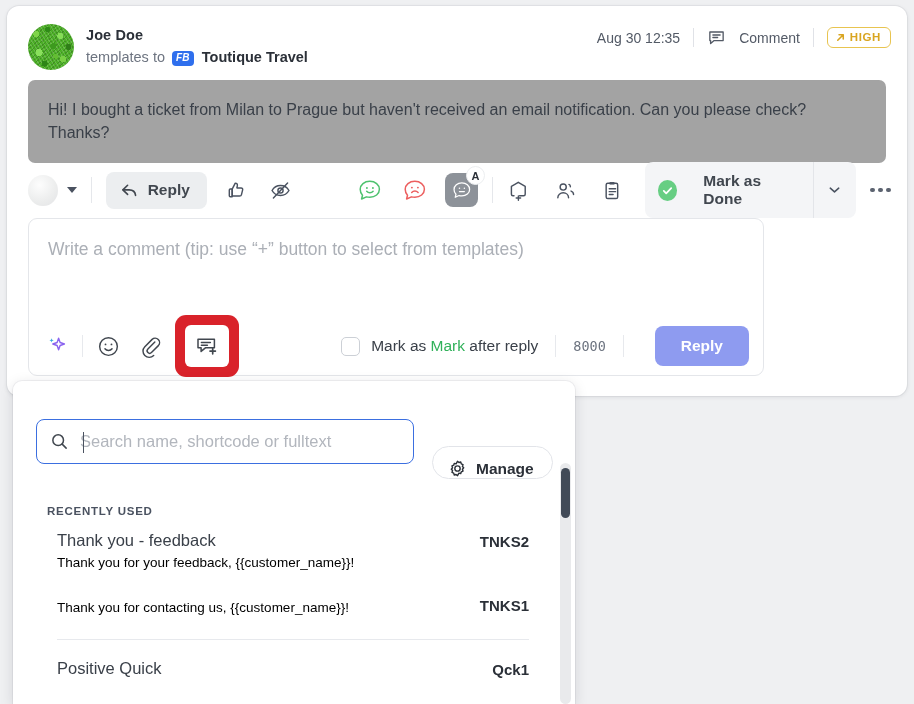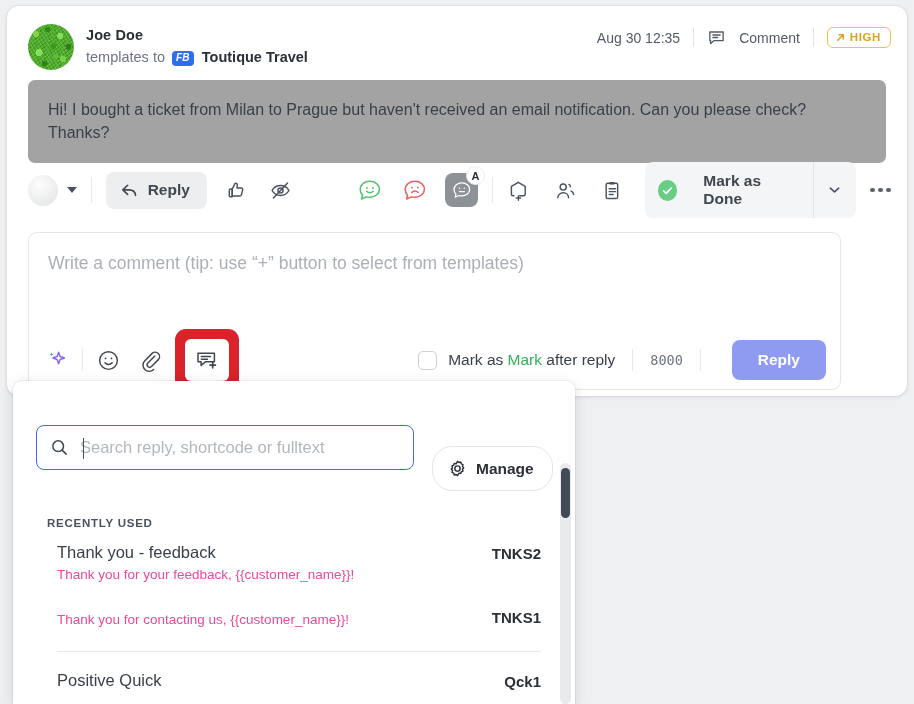--- a/index.html
+++ b/index.html
@@ -99,21 +99,21 @@
   }
   .done-wrap{ display:flex; align-items:center; background:#f4f5f7; border-radius:8px; overflow:hidden; }
   .done-btn{ display:flex;align-items:center;gap:26px;padding:10px 16px 10px 13px;font-size:15.5px;font-weight:bold;color:#41474f; }
   .done-circ{ width:21px;height:21px;border-radius:50%;background:#67ce83;display:flex;align-items:center;justify-content:center; }
   .done-div{ width:1px;align-self:stretch;background:#e3e5e9; }
   .done-caret{ padding:0 16px; display:flex;align-items:center;justify-content:center; }
   .dots{ margin-left:14px; display:flex; gap:3.5px; }
   .dots i{ width:4.5px;height:4.5px;border-radius:50%;background:#5c6370;display:block; }
   
   .composer{
-    position:absolute; left:21px; top:226px; width:813px; height:158px;
+    position:absolute; left:21px; top:212px; width:736px; height:158px;
     border:1px solid #e4e6ea; border-radius:9px; background:#fff;
   }
   .composer-ph{ position:absolute; left:19px; top:20px; font-size:17.5px; color:#abafb6; }
   .comp-foot{ position:absolute; left:0; right:0; bottom:0; height:58px; display:flex; align-items:center; }
   .foot-left{ display:flex; align-items:center; padding-left:16px; }
   .fsep{ width:1px;height:22px;background:#e7e9ed;margin:0 13px; }
   .tpl-hl{
     position:relative; width:64px;height:62px; border-radius:11px;
     background:#d9222a; display:flex;align-items:center;justify-content:center;
     margin-left:12px;
@@ -139,29 +139,29 @@
   .search{
     position:relative; width:378px; height:45px;
     border:1.5px solid #3b6fe0; border-radius:8px;
     display:flex; align-items:center; padding-left:13px;
   }
   .s-ph{ font-size:16.5px; color:#b2b6bd; margin-left:11px; }
   .s-cursor{ position:absolute; left:46px; top:12px; width:1px; height:21px; background:#4a5260; }
   .manage{
     margin-left:18px; display:flex;align-items:center;gap:9px;
     border:1px solid #e2e4e9; border-radius:20px;
-    padding:12px 18px 12px 15px;
+    padding:12px 18px 0 15px;
     font-size:15.5px;font-weight:bold;color:#2b3038;margin-top:43px;
   }
   .sec-title{ padding:26px 0 0 34px; font-size:11.5px; font-weight:bold; color:#4a5260; letter-spacing:.75px; }
-  .tpl-list{ padding:0 0 0 0; }
+  .tpl-list{ padding:0 12px 0 0; }
   .tpl-row{ padding:14px 34px 0 44px; display:flex; align-items:flex-start; }
   .tpl-txt{ flex:1; }
   .tpl-name{ font-size:16.5px; color:#3a4049; }
-  .tpl-desc{ font-size:13.5px; color:#ec4899; margin-top:5px; }
+  .tpl-desc{ font-size:13.5px; color:#000000; margin-top:5px; }
   .tpl-code{ font-size:15px; font-weight:bold; color:#2b3038; padding-top:2px; white-space:nowrap; }
   .tpl-div{ height:1px; background:#e7e9ed; margin:24px 34px 0 44px; }
   
   .sb-track{ position:absolute; right:4px; top:82px; width:11px; bottom:0; background:#e9eaec; border-radius:6px; }
   .sb-thumb{ position:absolute; right:5px; top:87px; width:9px; height:50px; background:#414a57; border-radius:5px; }
 </style>
 </head>
 <body>
 
 <div class="card">
@@ -369,21 +369,21 @@
 
   <div class="panel-top">
     <div class="search">
       <span class="ic">
         <svg width="19" height="19" viewBox="0 0 20 20" fill="none" stroke="#41474f" stroke-width="1.6" stroke-linecap="round">
           <circle cx="8.6" cy="8.6" r="5.6"></circle>
           <path d="M12.8 12.8l4.2 4.2"></path>
         </svg>
       </span>
       <span class="s-cursor"></span>
-      <span class="s-ph">Search reply, shortcode or fulltext</span>
+      <span class="s-ph">Search name, shortcode or fulltext</span>
     </div>
 
     <div class="manage">
       <span class="ic">
         <svg width="19" height="19" viewBox="0 0 20 20" fill="none" stroke="#2b3038" stroke-width="1.5" stroke-linejoin="round">
           <circle cx="10" cy="10" r="2.8"></circle>
           <path d="M10 2.4l1.5 1.3 1.9-.5.6 1.9 1.8.8-.6 1.9 1.3 1.5-1.3 1.5.6 1.9-1.8.8-.6 1.9-1.9-.5L10 17.6l-1.5-1.3-1.9.5-.6-1.9-1.8-.8.6-1.9L3.5 10.7l1.3-1.5-.6-1.9 1.8-.8.6-1.9 1.9.5z"></path>
         </svg>
       </span>
       <span>Manage</span>

